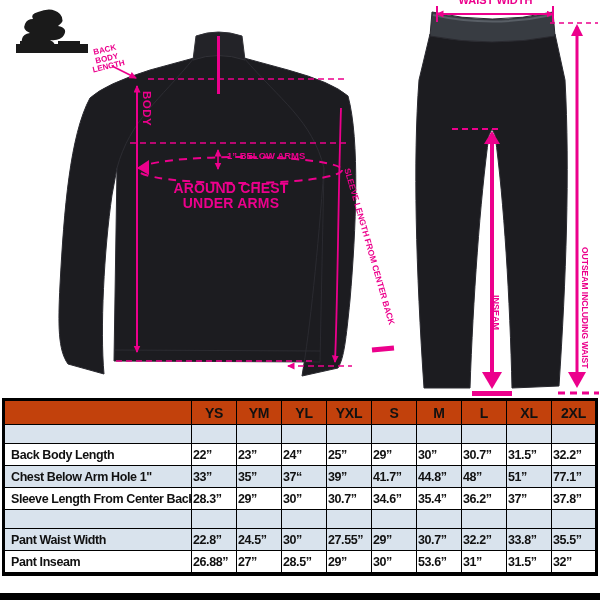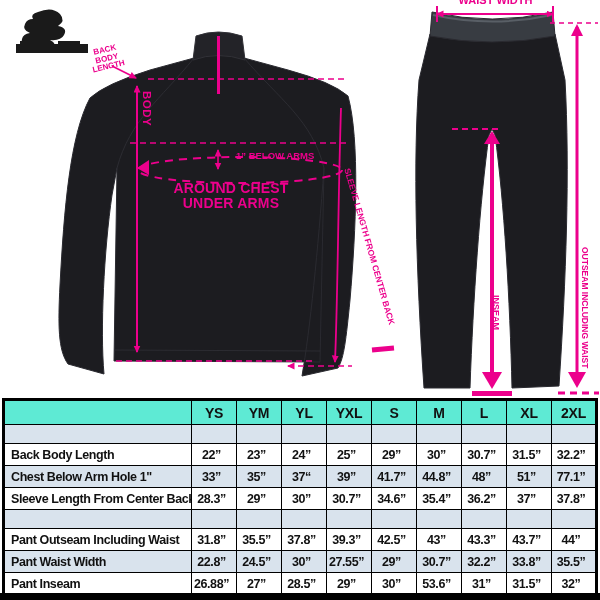--- a/index.html
+++ b/index.html
@@ -4,38 +4,38 @@
 <style>
   html,body{margin:0;padding:0;background:#fff;}
   .canvas{position:relative;width:600px;height:600px;background:#fff;overflow:hidden;
           font-family:"Liberation Sans",sans-serif;}
   svg{position:absolute;left:0;top:0;}
   .lbl{position:absolute;color:#EC008C;font-weight:bold;white-space:nowrap;z-index:5;}
   .lbl-hps{left:88px;top:50px;font-size:8px;line-height:8.5px;transform:rotate(-13deg);
            transform-origin:0 0;text-align:center;}
   .lbl-body{left:153px;top:91px;font-size:11.5px;letter-spacing:.5px;
             transform:rotate(90deg);transform-origin:0 0;}
-  .lbl-below{left:236px;top:150px;font-size:9.5px;}
+  .lbl-below{left:227px;top:150px;font-size:9.5px;}
   .lbl-chest{left:141px;top:181px;width:180px;text-align:center;font-size:14px;line-height:15px;
              letter-spacing:.2px;}
   .lbl-sleeve{left:352px;top:167px;font-size:8.5px;transform:rotate(74deg);transform-origin:0 0;}
   .lbl-waist{left:443px;top:-6px;width:105px;text-align:center;font-size:11px;}
   .lbl-outseam{left:590px;top:247px;font-size:8.5px;transform:rotate(90deg);transform-origin:0 0;}
   .lbl-inseam{left:501px;top:295px;font-size:9px;transform:rotate(90deg);transform-origin:0 0;}
 
   table.size-chart{position:absolute;left:2px;top:398px;width:596px;border-collapse:collapse;
     table-layout:fixed;border:3px solid #000;border-bottom-width:4px;z-index:6;background:#fff;}
   .size-chart th,.size-chart td{border:1.5px solid #000;font-weight:bold;color:#111;
     overflow:hidden;white-space:nowrap;}
   .size-chart col.labelcol{width:188px;}
-  .size-chart thead th{height:21px;font-size:14px;text-align:center;letter-spacing:-.3px;background:#5eead4;}
+  .size-chart thead th{height:21px;font-size:14px;text-align:center;letter-spacing:-.3px;background:#c2410c;}
   .size-chart tr.spacer td{height:16px;background:#d9e3ed;}
   .size-chart tbody tr.data td, .size-chart tbody tr.data th{height:19px;margin-left:23px;}
   .size-chart tbody th.rowlabel{font-size:12.5px;text-align:left;padding-left:6px;letter-spacing:-.4px;}
-  .size-chart tbody td.val{font-size:12.5px;text-align:center;padding-right:6px;letter-spacing:-.4px;}
+  .size-chart tbody td.val{font-size:12.5px;text-align:left;padding-right:6px;letter-spacing:-.4px;}
   .size-chart tr.blue td,.size-chart tr.blue th{background:#d9e3ed;}
   .size-chart tr.white td,.size-chart tr.white th{background:#fff;}
   .bottom-bar{position:absolute;left:0;top:593px;width:600px;height:7px;background:#000;z-index:6;}
 </style>
 </head>
 <body>
 
 <div class="canvas">
 
   <svg width="600" height="600" viewBox="0 0 600 600">
@@ -191,32 +191,20 @@
           <td></td>
           <td></td>
           <td></td>
           <td></td>
           <td></td>
           <td></td>
           <td></td>
           <td></td>
           <td></td>
         </tr>
-        <tr class="data white">
-          <th class="rowlabel">Pant Outseam Including Waist</th>
-          <td class="val">31.8”</td>
-          <td class="val">35.5”</td>
-          <td class="val">37.8”</td>
-          <td class="val">39.3”</td>
-          <td class="val">42.5”</td>
-          <td class="val">43”</td>
-          <td class="val">43.3”</td>
-          <td class="val">43.7”</td>
-          <td class="val">44”</td>
-        </tr>
         <tr class="data blue">
           <th class="rowlabel">Pant Waist Width</th>
           <td class="val">22.8”</td>
           <td class="val">24.5”</td>
           <td class="val">30”</td>
           <td class="val">27.55”</td>
           <td class="val">29”</td>
           <td class="val">30.7”</td>
           <td class="val">32.2”</td>
           <td class="val">33.8”</td>

